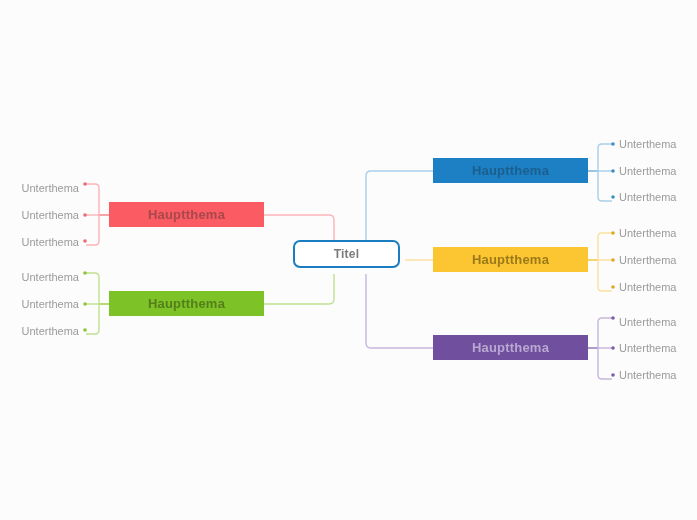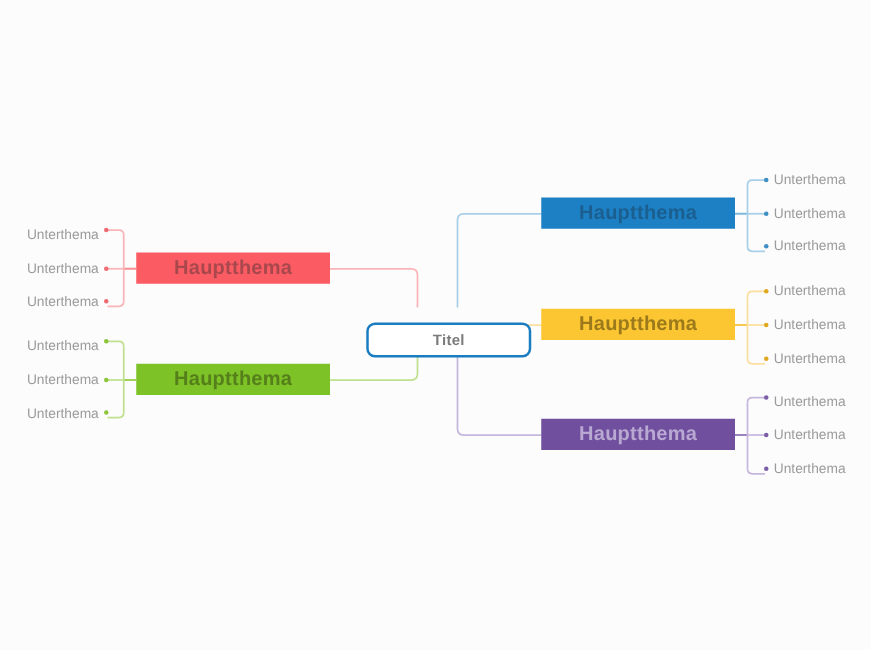--- a/index.html
+++ b/index.html
@@ -29,35 +29,35 @@
   .node {
     position: absolute;
     box-sizing: border-box;
     display: flex;
     align-items: center;
     justify-content: center;
     white-space: nowrap;
   }
   .root-node {
     left: 293px;
-    top: 258px;
-    width: 132px;
+    top: 240px;
+    width: 107px;
     height: 28px;
     border: 2px solid #1b7dc1;
     border-radius: 7px;
     background: #ffffff;
     color: #7b7b7b;
     font-size: 12px;
     font-weight: bold;
     letter-spacing: 0.2px;
   }
   .main-node {
     width: 155px;
     height: 25px;
-    font-size: 16px;
+    font-size: 13px;
     font-weight: bold;
     letter-spacing: 0.2px;
   }
   .main-blue   { left: 433px; top: 158px; background: #1e80c4; color: #1a5f8f; }
   .main-yellow { left: 433px; top: 247px; background: #fbc631; color: #9c7a1b; }
   .main-purple { left: 433px; top: 335px; background: #6f4f9e; color: #b9a8d2; }
   .main-red    { left: 109px; top: 202px; background: #fb5c63; color: #a8474c; }
   .main-green  { left: 109px; top: 291px; background: #7dc227; color: #557f1a; }
 
   .sub-node {

